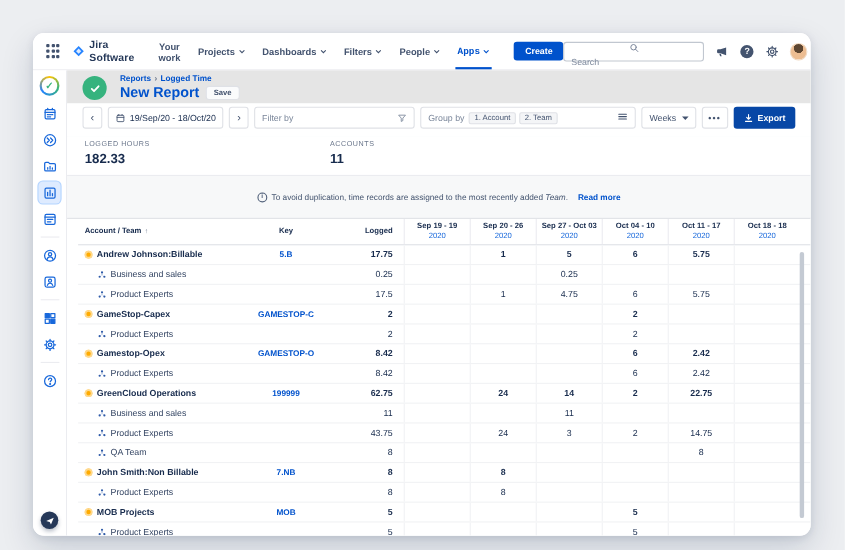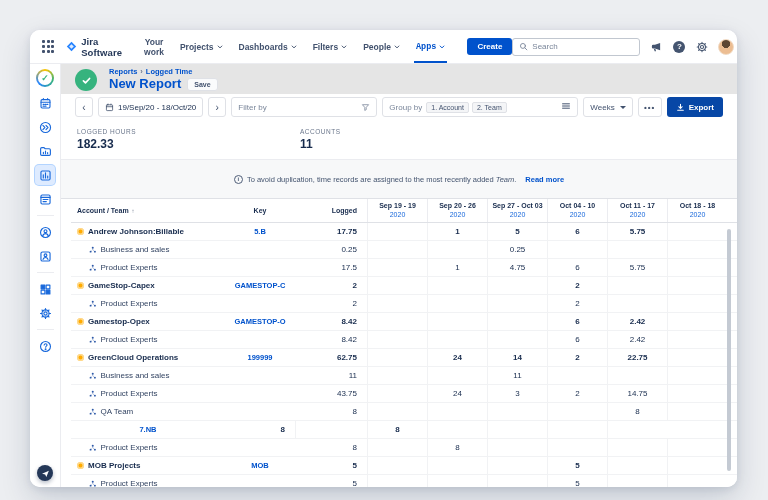--- a/index.html
+++ b/index.html
@@ -22,21 +22,21 @@
   .nav-items { display:flex; align-items:stretch; height:33px; margin-left:4px; }
   .nav-item { position:relative; display:flex; align-items:center; gap:3px; border:none; background:none;
               font-family:inherit; font-size:8.5px; font-weight:700; color:#42526E; padding:0 8px; cursor:pointer; }
   .nav-item.active { color:#0052CC;font-family:Liberation Mono, monospace; }
   .nav-item.active::after { content:""; position:absolute; left:6px; right:6px; bottom:0; height:2px; background:#0052CC; }
   .nav-item .chev { display:flex; color:inherit; }
   .create-btn { border:none; background:#0052CC; color:#fff; font-family:inherit; font-size:8px; font-weight:700;
                 padding:4px 10px; border-radius:3px; cursor:pointer; margin-left:4px; }
   .nav-right { gap:9px; }
   .searchbox { display:flex; align-items:center; gap:4px; width:128px; height:18px; border:1px solid #C1C7D0;
-               border-radius:3px; padding:0 6px; color:#7A869A; background:#fff; }
+               border-radius:3px; padding:0 6px; color:#7A869A; background:#fff;flex-direction:column; }
   .searchbox input { border:none; outline:none; width:100%; font-family:inherit; font-size:8px; color:#172B4D; background:transparent; }
   .searchbox input::placeholder { color:#7A869A; }
   .topicon { display:flex; align-items:center; justify-content:center; width:14px; height:14px; color:#44546F; background:none; border:none; cursor:pointer; }
   .qbadge { width:12px; height:12px; border-radius:50%; background:#44546F; color:#fff; font-size:8px; font-weight:700;
             display:flex; align-items:center; justify-content:center; }
   .avatar { width:16px; height:16px; border-radius:50%; cursor:pointer;
             background:radial-gradient(circle at 50% 28%, #5d4632 0 34%, #ecbd92 35% 100%); border:1px solid #f0d9c2; }
 
   
   .body-row { flex:1; display:flex; min-height:0; }
@@ -623,20 +623,24 @@
               <div class="cell key"></div>
               <div class="cell logged">8</div>
               <div class="cell week"></div>
               <div class="cell week"></div>
               <div class="cell week"></div>
               <div class="cell week"></div>
               <div class="cell week">8</div>
               <div class="cell week"></div>
             </div>
             <div class="grid-row tr account">
+              <div class="cell name">
+                <span class="acct-dot"></span>
+                <span>John Smith:Non Billable</span>
+              </div>
               <div class="cell key">7.NB</div>
               <div class="cell logged">8</div>
               <div class="cell week"></div>
               <div class="cell week">8</div>
               <div class="cell week"></div>
               <div class="cell week"></div>
               <div class="cell week"></div>
               <div class="cell week"></div>
             </div>
             <div class="grid-row tr team">

